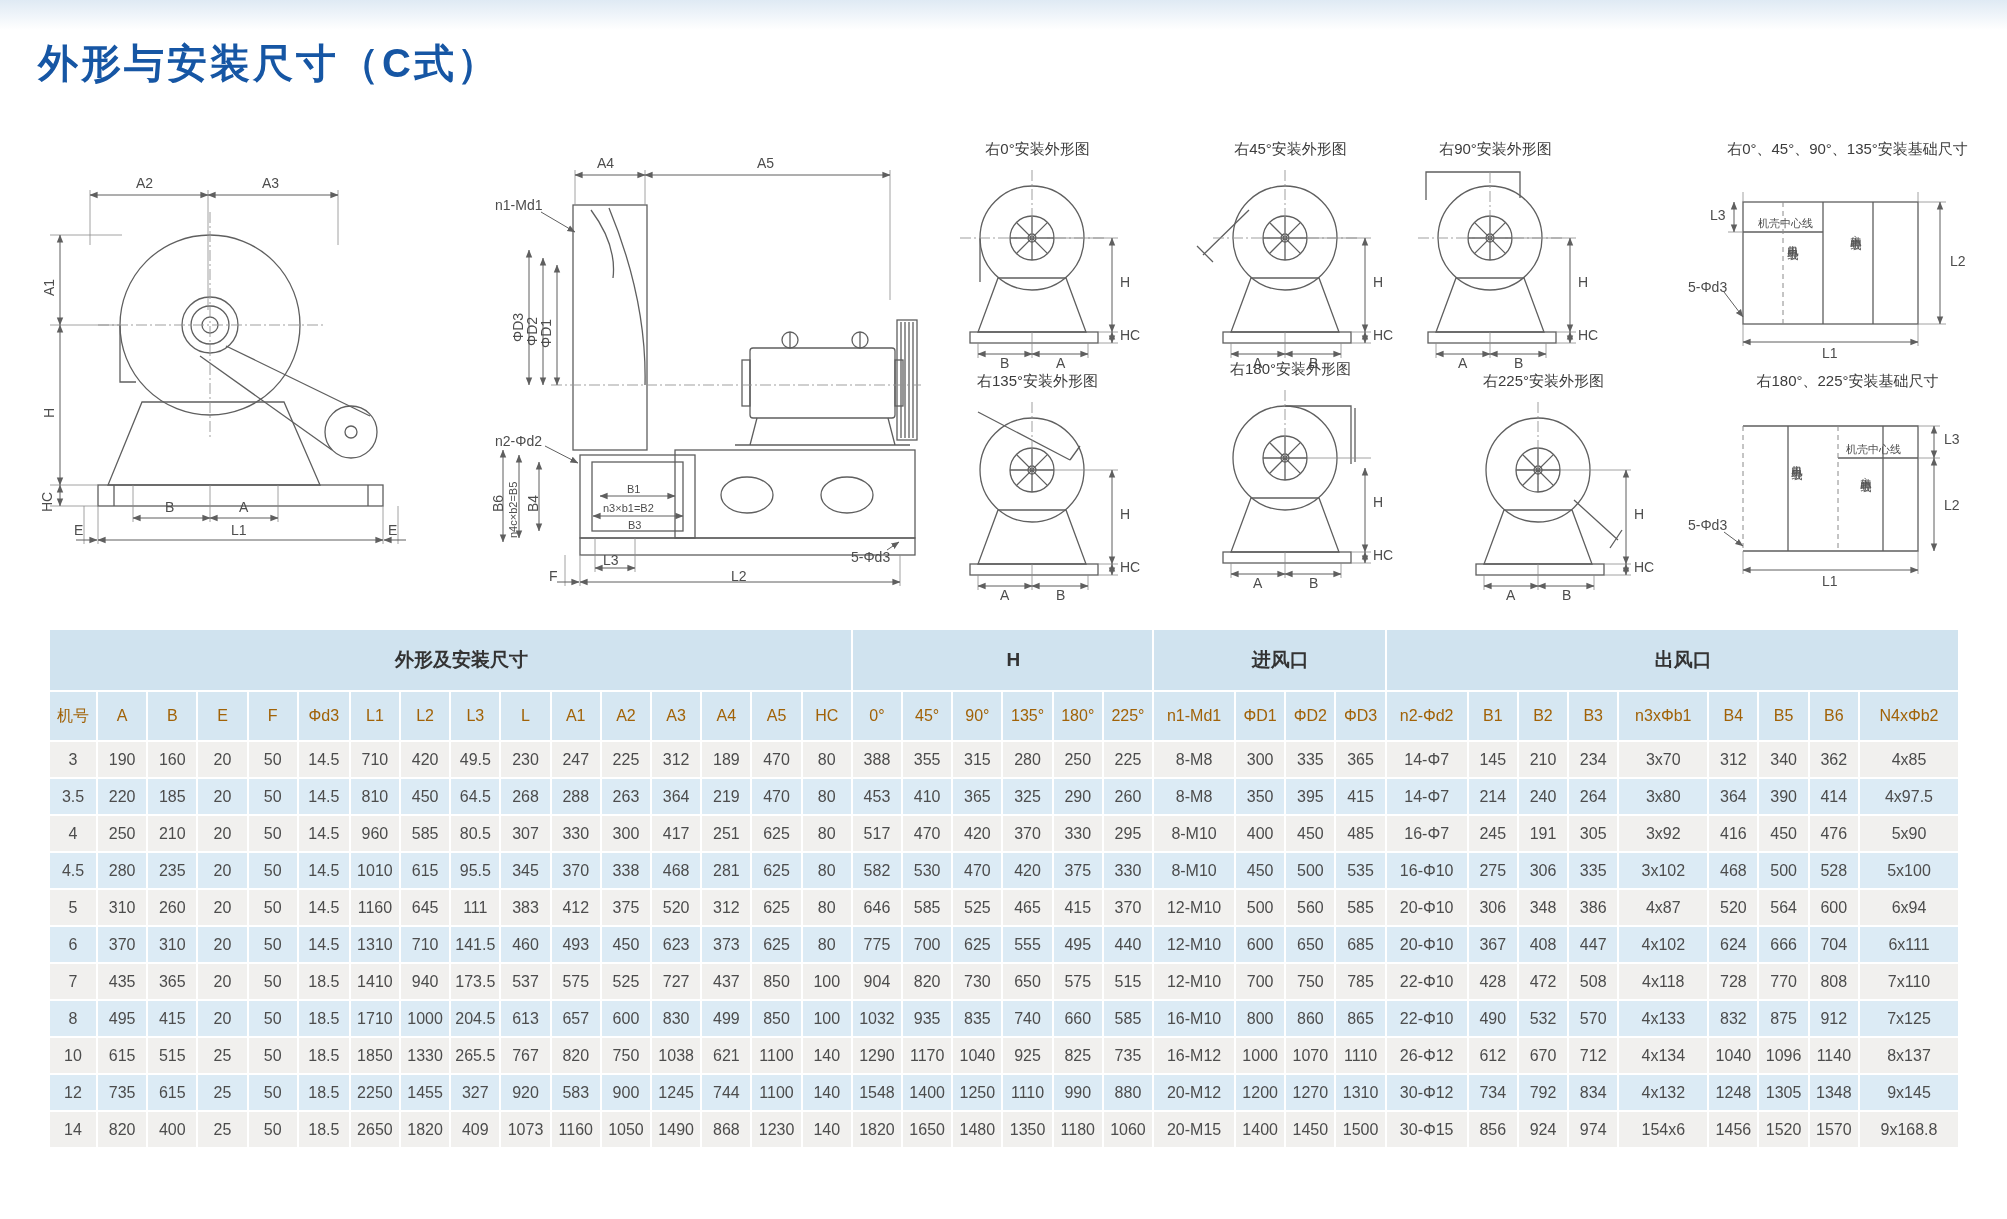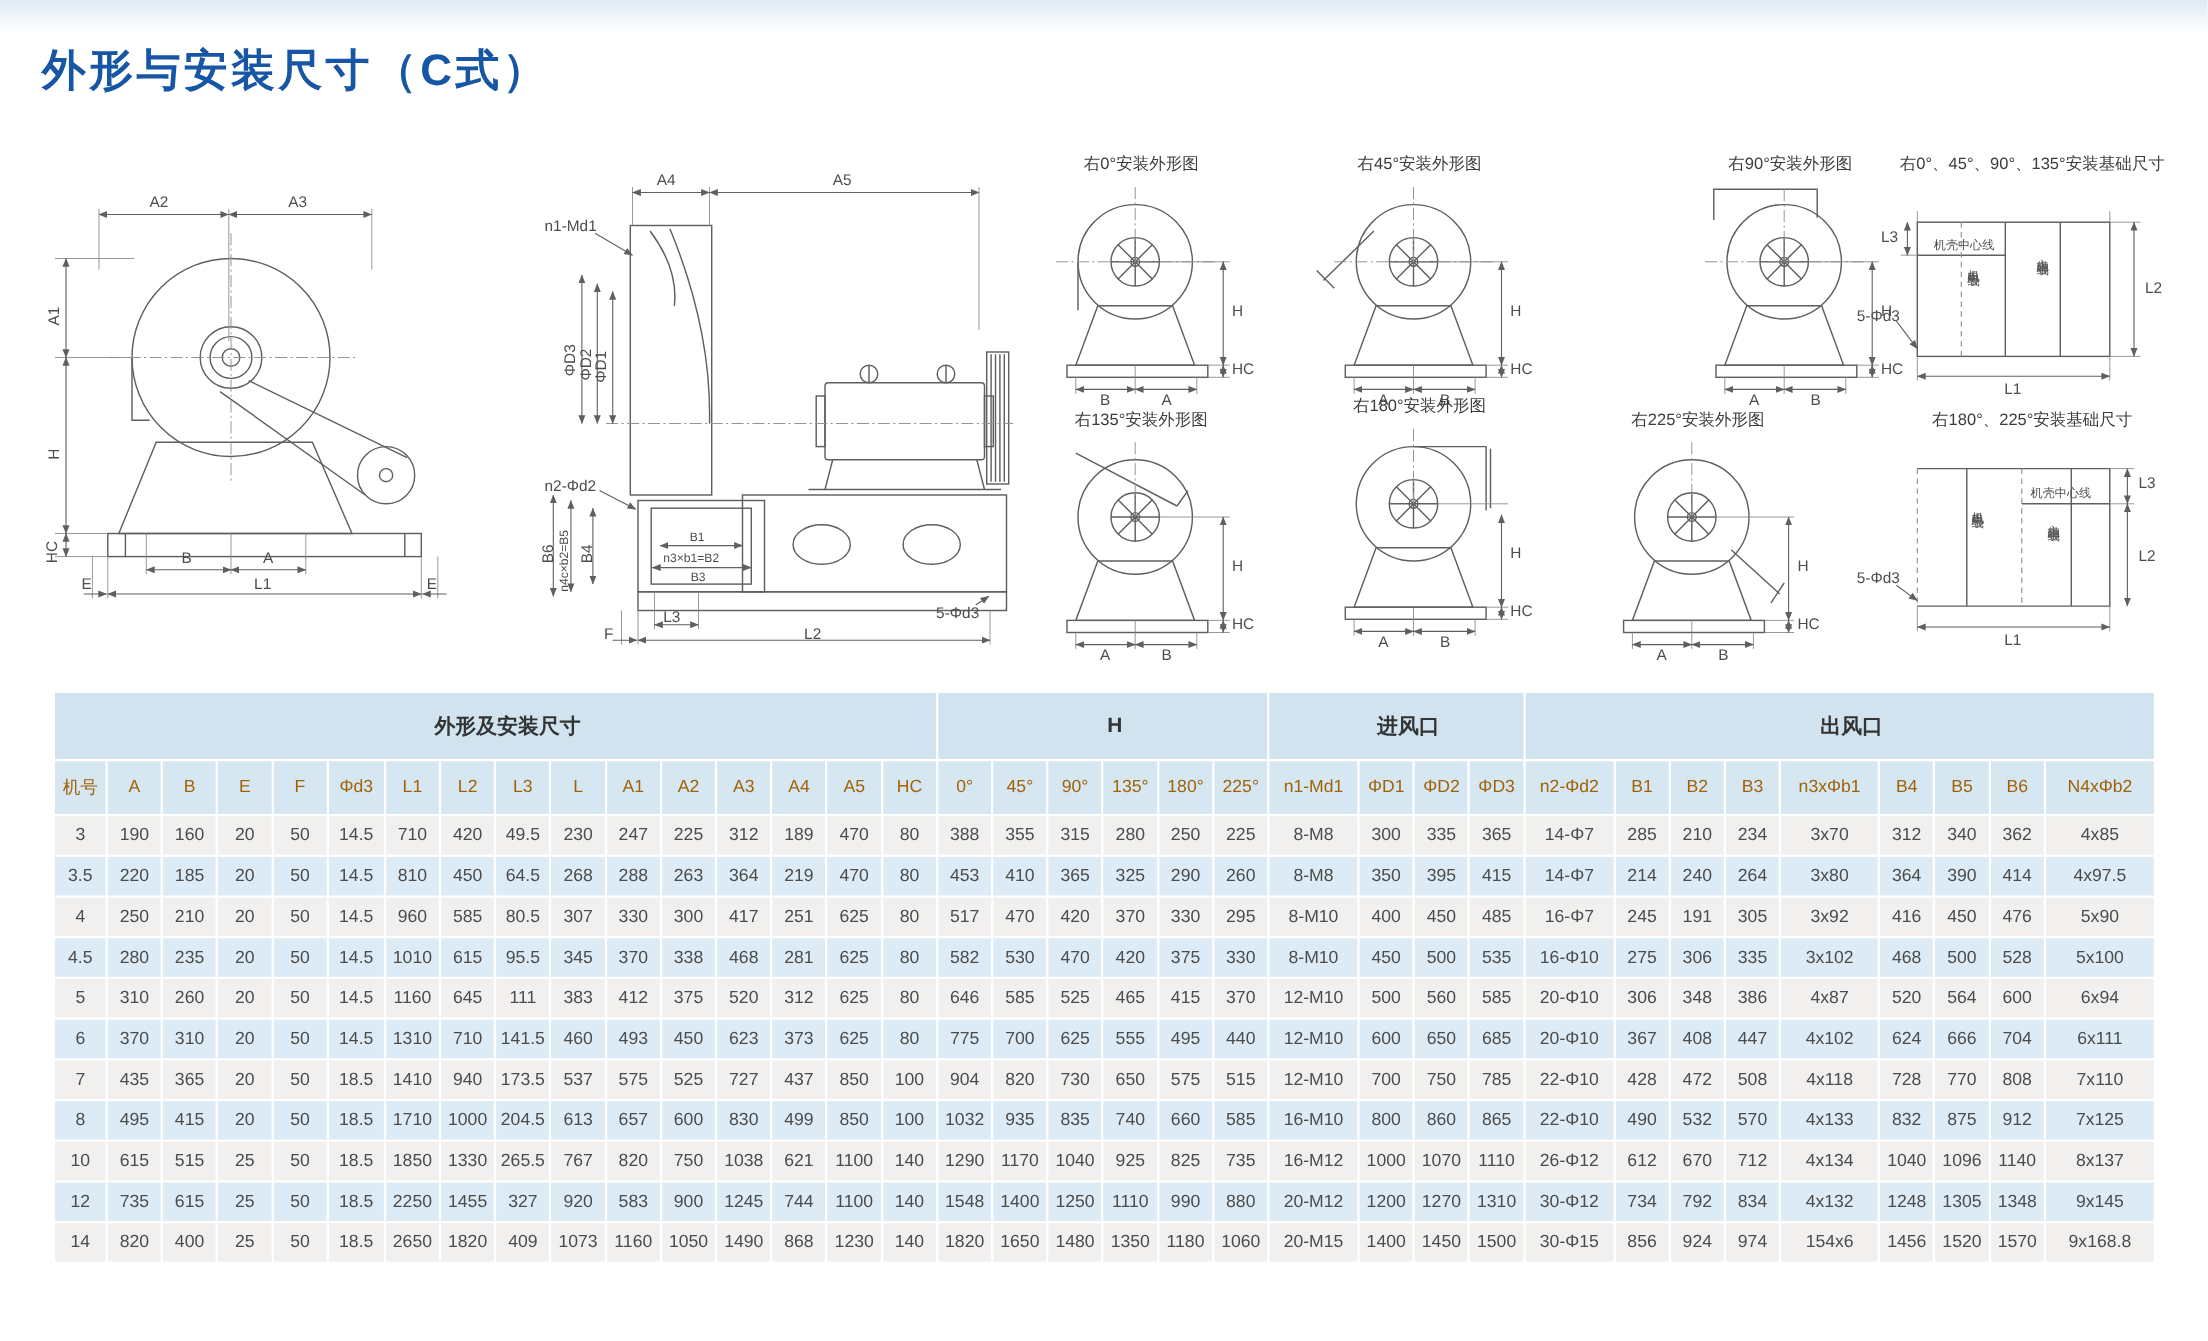--- a/index.html
+++ b/index.html
@@ -223,21 +223,21 @@
       <path class="dim" d="M192,172 V183"></path>
     <path class="dim" d="M58,194 H112"></path>
       <path class="dim" d="M112,194 H168"></path>
   </svg>
   <span class="dl" style="left:200px;top:135px">H</span>
   <span class="dl" style="left:200px;top:188px">HC</span>
   <span class="dl" style="left:80px;top:216px">A</span>
   <span class="dl" style="left:136px;top:216px">B</span>
 </div>
 
-<div class="panel" style="left:1510px;top:140px;width:235px;height:232px">
+<div class="panel" style="left:1378px;top:140px;width:235px;height:232px">
   <span class="o-title">右90°安装外形图</span>
   <svg viewBox="0 0 235 210" width="235" height="210" style="top:20px">
     <g class="ln">
       <circle cx="112" cy="78" r="52"></circle>
         <circle cx="112" cy="78" r="22"></circle>
         <circle cx="112" cy="78" r="4"></circle>
       <path d="M90,78 H134 M112,56 V100 M96.4,62.4 L127.6,93.6 M96.4,93.6 L127.6,62.4"></path>
       <path d="M48,40 V12 H142 V38"></path>
       <path d="M78,118 L146,118 L166,172 L58,172 Z"></path>
       <rect x="50" y="172" width="128" height="11"></rect>
@@ -510,21 +510,21 @@
         <td>355</td>
         <td>315</td>
         <td>280</td>
         <td>250</td>
         <td>225</td>
         <td>8-M8</td>
         <td>300</td>
         <td>335</td>
         <td>365</td>
         <td>14-Φ7</td>
-        <td>285</td>
+        <td>145</td>
         <td>210</td>
         <td>234</td>
         <td>3x70</td>
         <td>312</td>
         <td>340</td>
         <td>362</td>
         <td>4x85</td>
       </tr>
       <tr class="alt">
         <td>3.5</td>

